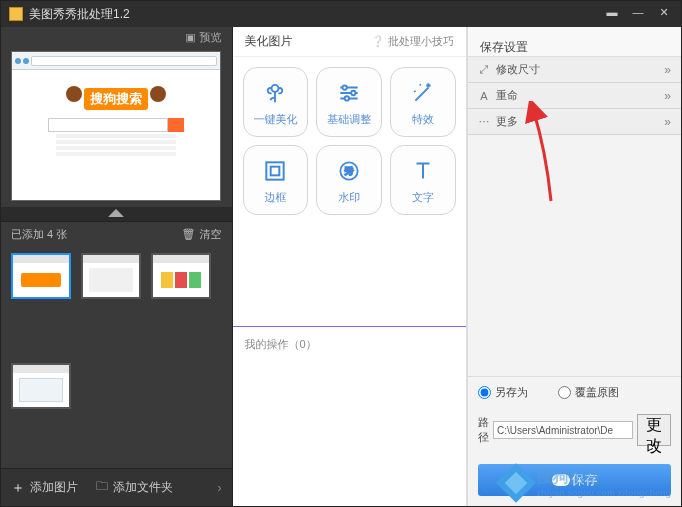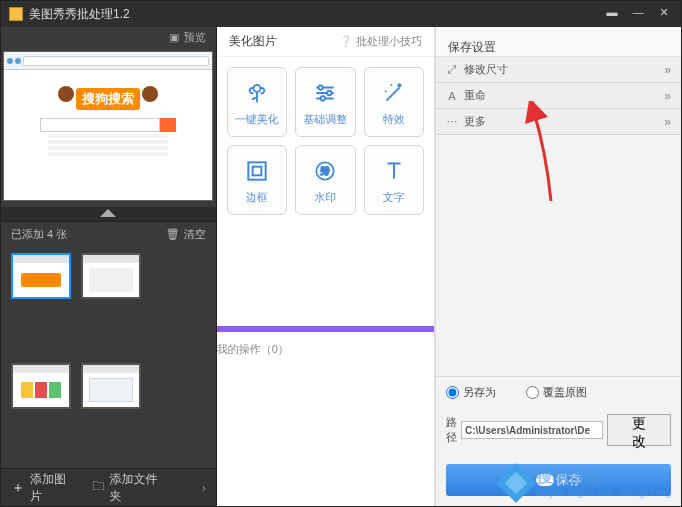--- a/index.html
+++ b/index.html
@@ -33,36 +33,36 @@
   .thumb.sel { border-color: #1e90ff; }
   .thumb .tc{height:8px;background:#e5e5e5;}
   .thumb .tb{flex:1;display:flex;align-items:center;justify-content:center;}
   .bottom-bar { height: 38px; border-top: 1px solid #222; background:#333; display:flex; align-items:center; padding:0 10px; gap:18px; color:#ccc; font-size:12px; }
   .bottom-item{display:flex;align-items:center;gap:5px;cursor:pointer;}
   .plus{font-size:14px;color:#ddd;}
   .mid { width: 240px; background: #fff; display:flex; flex-direction:column; border-right:1px solid #ddd;}
   .mid-head { height: 30px; display:flex; align-items:center; justify-content:space-between; padding:0 12px; font-size:12px; color:#444; border-bottom:1px solid #eee;}
   .mid-head .tip{color:#888;font-size:11px;display:flex;align-items:center;gap:3px;}
   .tile-grid{padding:10px;display:grid;grid-template-columns:repeat(3,1fr);gap:8px;}
-  .tile{height:70px;border:1px solid #d5d5d5;border-radius:6px;display:flex;flex-direction:column;align-items:center;justify-content:center;font-size:11px;color:#5a8fd5;cursor:pointer;background:#fdfdfd;}
+  .tile{height:70px;border:1px solid #d5d5d5;border-radius:14px;display:flex;flex-direction:column;align-items:center;justify-content:center;font-size:11px;color:#5a8fd5;cursor:pointer;background:#fdfdfd;}
   .tile-icon{width:30px;height:30px;margin-bottom:4px;display:flex;align-items:center;justify-content:center;color:#3f87d9;}
-  .my-ops{margin-top:auto;padding:10px 0;font-size:11px;color:#888;border-top:6px solid #8b5cf6;height:180px;}
+  .my-ops{margin-top:auto;padding:10px 12px;font-size:11px;color:#888;border-top:1px solid #8b5cf6;height:180px;}
   .right{flex:1;background:#f3f3f3;display:flex;flex-direction:column;border-left:1px solid #ddd;}
   .right-head{height:30px;display:flex;align-items:flex-end;padding:0 12px;font-size:12px;color:#444;border-bottom:1px solid #ddd;background:#f8f8f8;}
   .acc-item{height:26px;background:#eeeeee;border-bottom:1px solid #d5d5d5;display:flex;align-items:center;padding:0 10px;font-size:11px;color:#555;cursor:pointer;justify-content:space-between;}
   .acc-item .l{display:flex;align-items:center;gap:6px;}
   .acc-icon{width:12px;height:12px;display:flex;align-items:center;justify-content:center;color:#777;}
   .chev{color:#888;font-size:12px;}
   .spacer{flex:1;}
   .save-block{padding:8px 10px;font-size:11px;color:#444;border-top:1px solid #ddd;background:#f3f3f3;}
   .radio-row{display:flex;gap:30px;margin-bottom:14px;align-items:center;}
   .radio-row label{display:flex;align-items:center;gap:4px;}
   .path-row{display:flex;align-items:center;gap:4px;}
-  .path-input{flex:1;height:18px;border:1px solid #bbb;background:#fff;font-size:10px;padding:0 3px;color:#555;font-weight:bold;}
-  .change-btn{height:32px;padding:0 24px;background:#eee;border:1px solid #aaa;font-size:14px;cursor:pointer;}
+  .path-input{flex:1;height:18px;border:1px solid #bbb;background:#fff;font-size:10px;padding:0 3px;color:#555;}
+  .change-btn{height:32px;padding:0 8px;background:#eee;border:1px solid #aaa;font-size:16px;cursor:pointer;}
   .save-btn{margin:10px;height:32px;background:linear-gradient(#56a4f5,#2f7fe0);border-radius:3px;color:#fff;font-size:13px;display:flex;align-items:center;justify-content:center;gap:2px;cursor:pointer;}
   .cloud{width:18px;height:12px;border-radius:8px;background:#fff;position:relative;}
   .arrow-anno{position:absolute;left:510px;top:100px;pointer-events:none;}
   .watermark{position:absolute;right:10px;bottom:8px;color:rgba(85,155,220,.6);font-size:16px;font-weight:bold;pointer-events:none;display:flex;align-items:center;gap:6px;}
   .wm-diamond{width:28px;height:28px;transform:rotate(45deg);background:#3fa0e8;position:relative;}
   .wm-diamond::after{content:"";position:absolute;inset:6px;background:#73c0f5;}
   svg{display:block;}
 </style>
 </head>
 <body>

